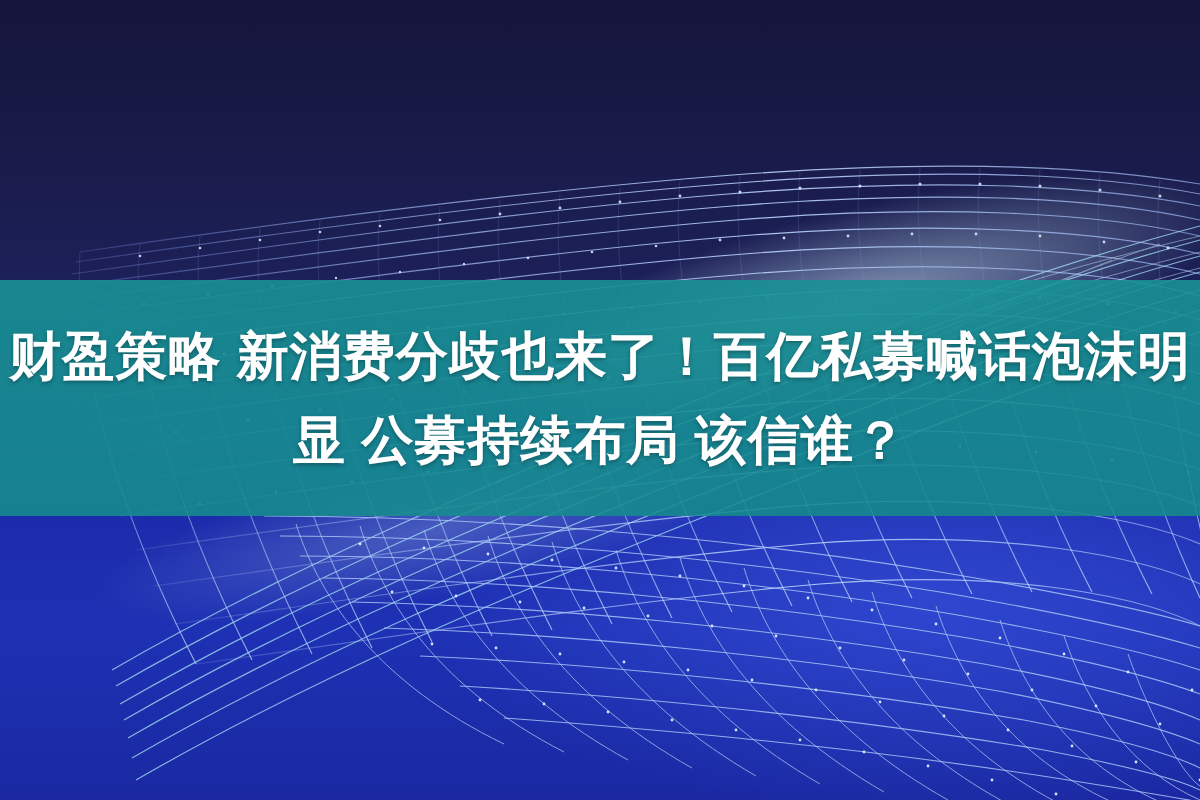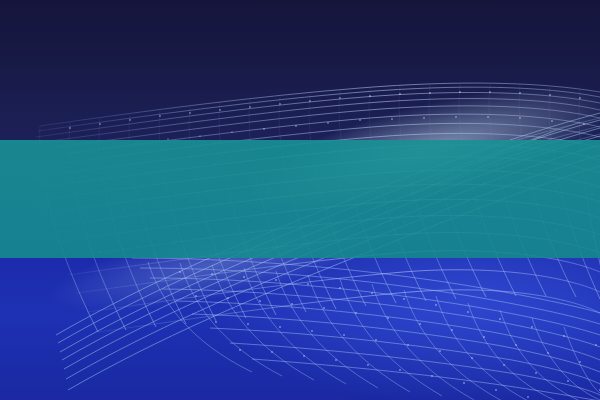--- a/index.html
+++ b/index.html
@@ -359,15 +359,17 @@
         </g>
       </g>
     </svg>
   </div>
 
   <div class="band">
     <div class="band-inner"></div>
   </div>
 
   <div class="caption">
+    <span class="ln">财盈策略 新消费分歧也来了！百亿私募喊话泡沫明</span>
+    <span class="ln">显 公募持续布局 该信谁？</span>
   </div>
 
 </div>
 
 </body></html>

